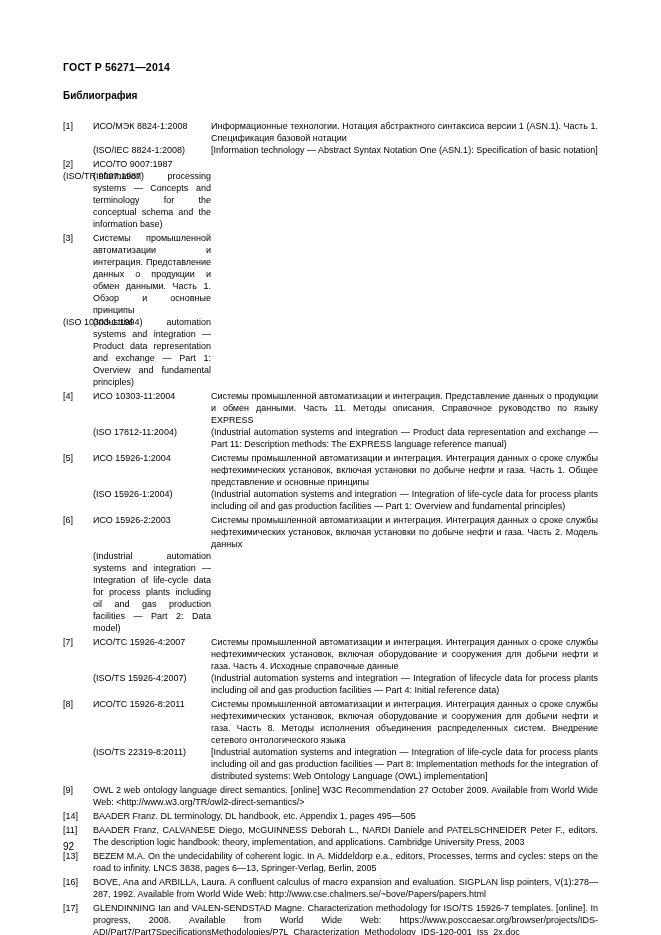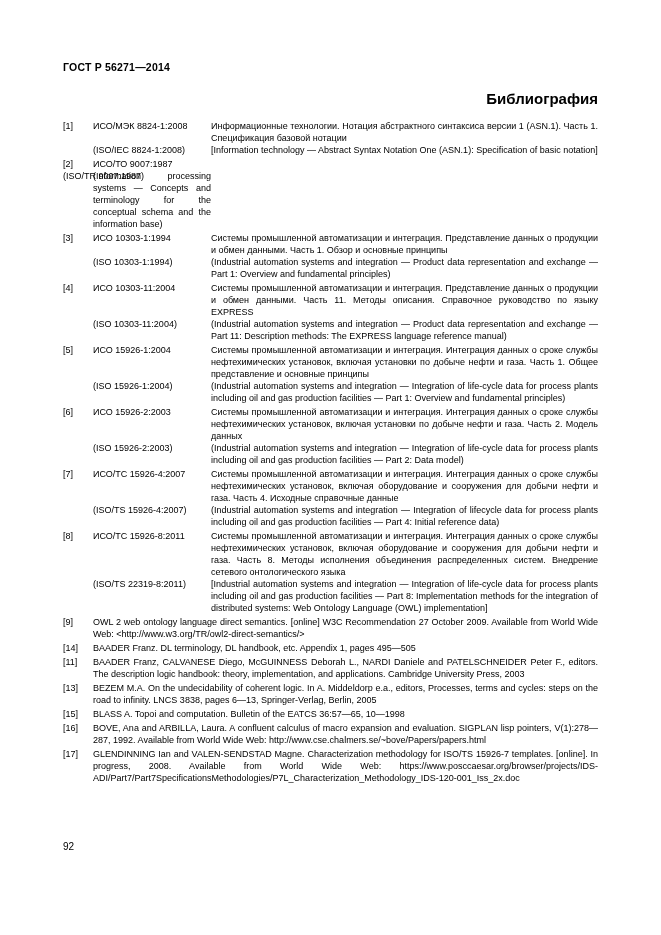--- a/index.html
+++ b/index.html
@@ -10,22 +10,22 @@
     color:#000;
     font-family:"Liberation Sans", sans-serif;
     overflow:hidden;
   }
   .doc-header {
     position:absolute; top:61px; left:63px;
     font-size:10.5px; font-weight:bold; letter-spacing:0.2px;
   }
   .doc-title {
     position:absolute; top:90px; left:63px; width:535px;
-    margin:0; text-align:right;
-    font-size:15px; font-weight:bold;
+    margin:0; text-align:left;
+    font-size:10px; font-weight:bold;
   }
   .bib {
     position:absolute; top:120px; left:63px; width:535px;
     font-size:9px; line-height:12px;
   }
   .entry { display:grid; margin-bottom:2px; }
   .entry.std { grid-template-columns:30px 118px 1fr; }
   .entry.ref { grid-template-columns:30px 1fr; }
   .num { white-space:nowrap; }
   .code { white-space:nowrap; padding-right:6px; }
@@ -54,51 +54,49 @@
   <div class="entry std">
     <div class="num">[2]</div>
     <div class="code code-ru">ИСО/ТО 9007:1987</div>
     <div></div>
     <div class="code code-en">(ISO/TR 9007:1987)</div>
     <div class="text text-en">(Information processing systems — Concepts and terminology for the conceptual schema and the information base)</div>
   </div>
 
   <div class="entry std">
     <div class="num">[3]</div>
-    <div class="code code-ru">ИСО 10303-1:1994</div>
     <div class="text text-ru">Системы промышленной автоматизации и интеграция. Представление данных о продукции и обмен данными. Часть 1. Обзор и основные принципы</div>
     <div></div>
     <div class="code code-en">(ISO 10303-1:1994)</div>
     <div class="text text-en">(Industrial automation systems and integration — Product data representation and exchange — Part 1: Overview and fundamental principles)</div>
   </div>
 
   <div class="entry std">
     <div class="num">[4]</div>
     <div class="code code-ru">ИСО 10303-11:2004</div>
     <div class="text text-ru">Системы промышленной автоматизации и интеграция. Представление данных о продукции и обмен данными. Часть 11. Методы описания. Справочное руководство по языку EXPRESS</div>
     <div></div>
-    <div class="code code-en">(ISO 10303-11:2004)</div>
+    <div class="code code-en">(ISO 17812-11:2004)</div>
     <div class="text text-en">(Industrial automation systems and integration — Product data representation and exchange — Part 11: Description methods: The EXPRESS language reference manual)</div>
   </div>
 
   <div class="entry std">
     <div class="num">[5]</div>
     <div class="code code-ru">ИСО 15926-1:2004</div>
     <div class="text text-ru">Системы промышленной автоматизации и интеграция. Интеграция данных о сроке службы нефтехимических установок, включая установки по добыче нефти и газа. Часть 1. Общее представление и основные принципы</div>
     <div></div>
     <div class="code code-en">(ISO 15926-1:2004)</div>
     <div class="text text-en">(Industrial automation systems and integration — Integration of life-cycle data for process plants including oil and gas production facilities — Part 1: Overview and fundamental principles)</div>
   </div>
 
   <div class="entry std">
     <div class="num">[6]</div>
     <div class="code code-ru">ИСО 15926-2:2003</div>
     <div class="text text-ru">Системы промышленной автоматизации и интеграция. Интеграция данных о сроке службы нефтехимических установок, включая установки по добыче нефти и газа. Часть 2. Модель данных</div>
     <div></div>
-    <div class="code code-en">(ISO 15926-2:2003)</div>
     <div class="text text-en">(Industrial automation systems and integration — Integration of life-cycle data for process plants including oil and gas production facilities — Part 2: Data model)</div>
   </div>
 
   <div class="entry std">
     <div class="num">[7]</div>
     <div class="code code-ru">ИСО/ТС 15926-4:2007</div>
     <div class="text text-ru">Системы промышленной автоматизации и интеграция. Интеграция данных о сроке службы нефтехимических установок, включая оборудование и сооружения для добычи нефти и газа. Часть 4. Исходные справочные данные</div>
     <div></div>
     <div class="code code-en">(ISO/TS 15926-4:2007)</div>
     <div class="text text-en">(Industrial automation systems and integration — Integration of lifecycle data for process plants including oil and gas production facilities — Part 4: Initial reference data)</div>
@@ -128,24 +126,20 @@
     <div class="text">BAADER Franz, CALVANESE Diego, McGUINNESS Deborah L., NARDI Daniele and PATELSCHNEIDER Peter F., editors. The description logic handbook: theory, implementation, and applications. Cambridge University Press, 2003</div>
   </div>
 
 
   <div class="entry ref">
     <div class="num">[13]</div>
     <div class="text">BEZEM M.A. On the undecidability of coherent logic. In A. Middeldorp e.a., editors, Processes, terms and cycles: steps on the road to infinity. LNCS 3838, pages 6—13, Springer-Verlag, Berlin, 2005</div>
   </div>
 
 
-  <div class="entry ref">
-    <div class="num">[15]</div>
-    <div class="text">BLASS A. Topoi and computation. Bulletin of the EATCS 36:57—65, 10—1998</div>
-  </div>
 
   <div class="entry ref">
     <div class="num">[16]</div>
     <div class="text">BOVE, Ana and ARBILLA, Laura. A confluent calculus of macro expansion and evaluation. SIGPLAN lisp pointers, V(1):278—287, 1992. Available from World Wide Web: http://www.cse.chalmers.se/~bove/Papers/papers.html</div>
   </div>
 
   <div class="entry ref">
     <div class="num">[17]</div>
     <div class="text">GLENDINNING Ian and VALEN-SENDSTAD Magne. Characterization methodology for ISO/TS 15926-7 templates. [online]. In progress, 2008. Available from World Wide Web: https://www.posccaesar.org/browser/projects/IDS-ADI/Part7/Part7SpecificationsMethodologies/P7L_Characterization_Methodology_IDS-120-001_Iss_2x.doc</div>
   </div>

